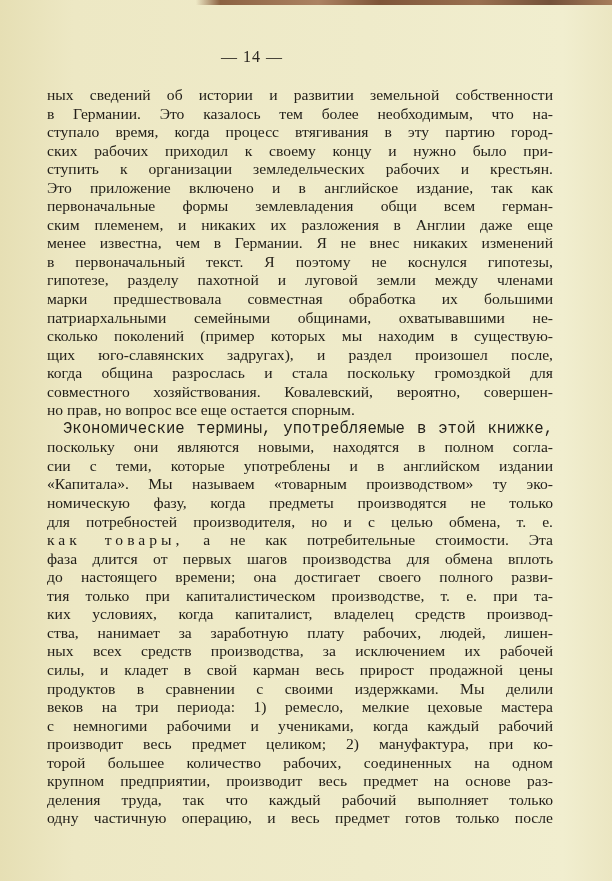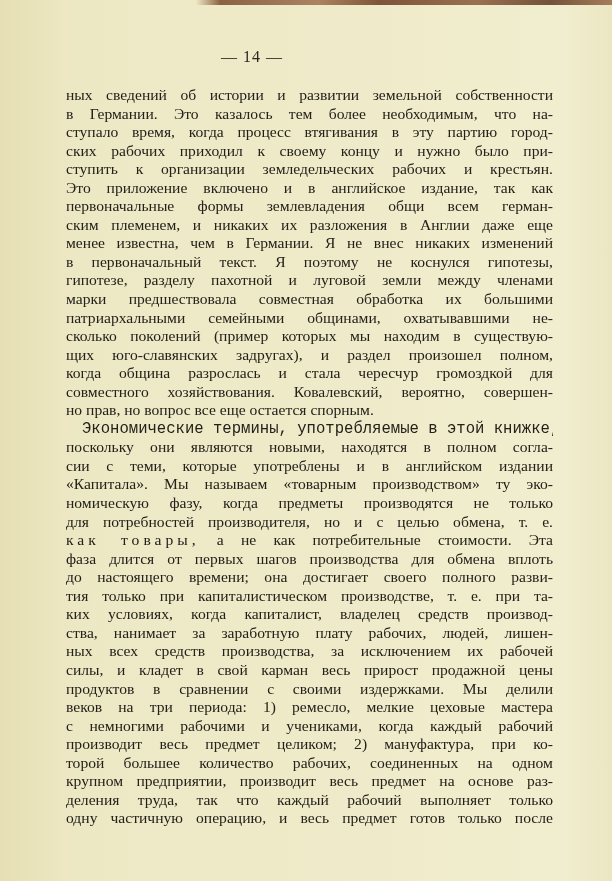--- a/index.html
+++ b/index.html
@@ -49,21 +49,20 @@
       font-size: 15.6px;
       color: #24211b;
     }
     .line {
       height: 18.55px;
       line-height: 18.55px;
       white-space: nowrap;
       text-align: justify;
       text-align-last: justify;
       overflow: hidden;
-      margin-left: 19px;
     }
     .line.last {
       text-align-last: left;
     }
     .line.indent {
       padding-left: 16px;
       font-family: Liberation Mono, monospace;
     }
     .spaced {
       letter-spacing: 4px;
@@ -83,22 +82,22 @@
       <div class="line">ступить к организации земледельческих рабочих и крестьян.</div>
       <div class="line">Это приложение включено и в английское издание, так как</div>
       <div class="line">первоначальные формы землевладения общи всем герман-</div>
       <div class="line">ским племенем, и никаких их разложения в Англии даже еще</div>
       <div class="line">менее известна, чем в Германии. Я не внес никаких изменений</div>
       <div class="line">в первоначальный текст. Я поэтому не коснулся гипотезы,</div>
       <div class="line">гипотезе, разделу пахотной и луговой земли между членами</div>
       <div class="line">марки предшествовала совместная обработка их большими</div>
       <div class="line">патриархальными семейными общинами, охватывавшими не-</div>
       <div class="line">сколько поколений (пример которых мы находим в существую-</div>
-      <div class="line">щих юго-славянских задругах), и раздел произошел полном,</div>
-      <div class="line">когда община разрослась и стала чересчур громоздкой для</div>
+      <div class="line">щих юго-славянских задругах), и раздел произошел после,</div>
+      <div class="line">когда община разрослась и стала поскольку громоздкой для</div>
       <div class="line">совместного хозяйствования. Ковалевский, вероятно, совершен-</div>
       <div class="line last">но прав, но вопрос все еще остается спорным.</div>
       <div class="line indent">Экономические термины, употребляемые в этой книжке,</div>
       <div class="line">поскольку они являются новыми, находятся в полном согла-</div>
       <div class="line">сии с теми, которые употреблены и в английском издании</div>
       <div class="line">«Капитала». Мы называем «товарным производством» ту эко-</div>
       <div class="line">номическую фазу, когда предметы производятся не только</div>
       <div class="line">для потребностей производителя, но и с целью обмена, т. е.</div>
       <div class="line"><span class="spaced">как товары,</span> а не как потребительные стоимости. Эта</div>
       <div class="line">фаза длится от первых шагов производства для обмена вплоть</div>

